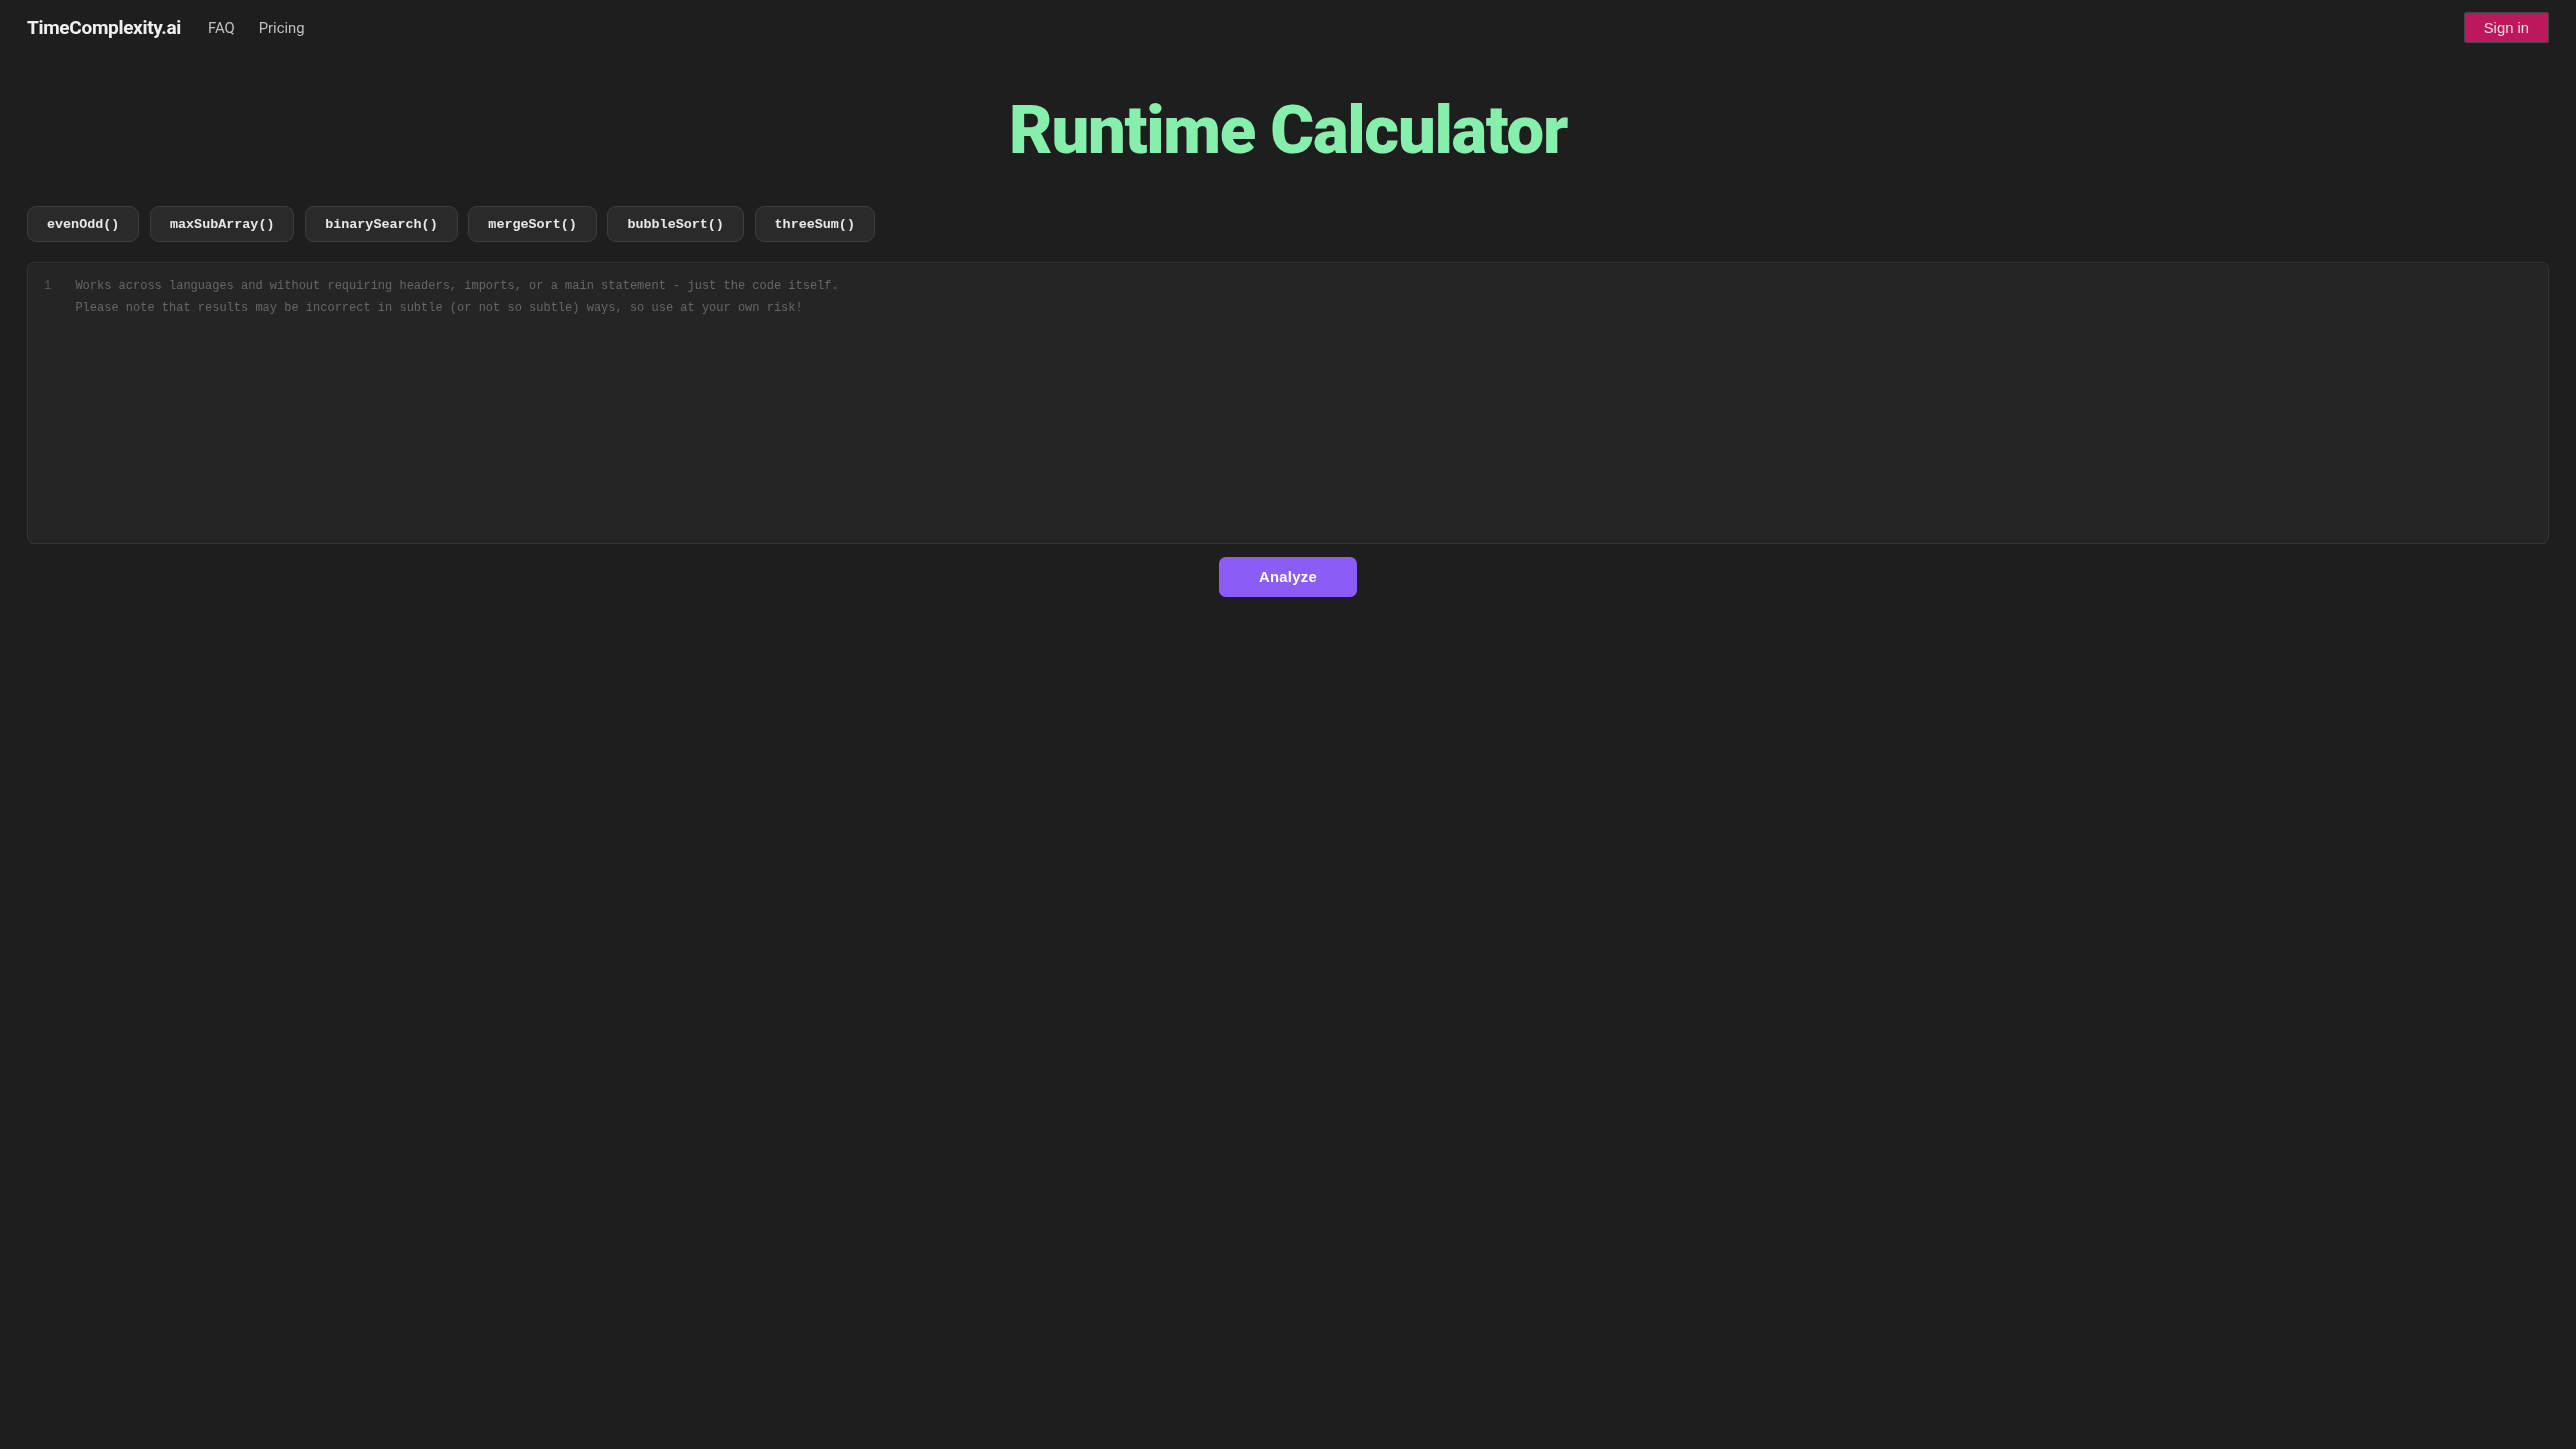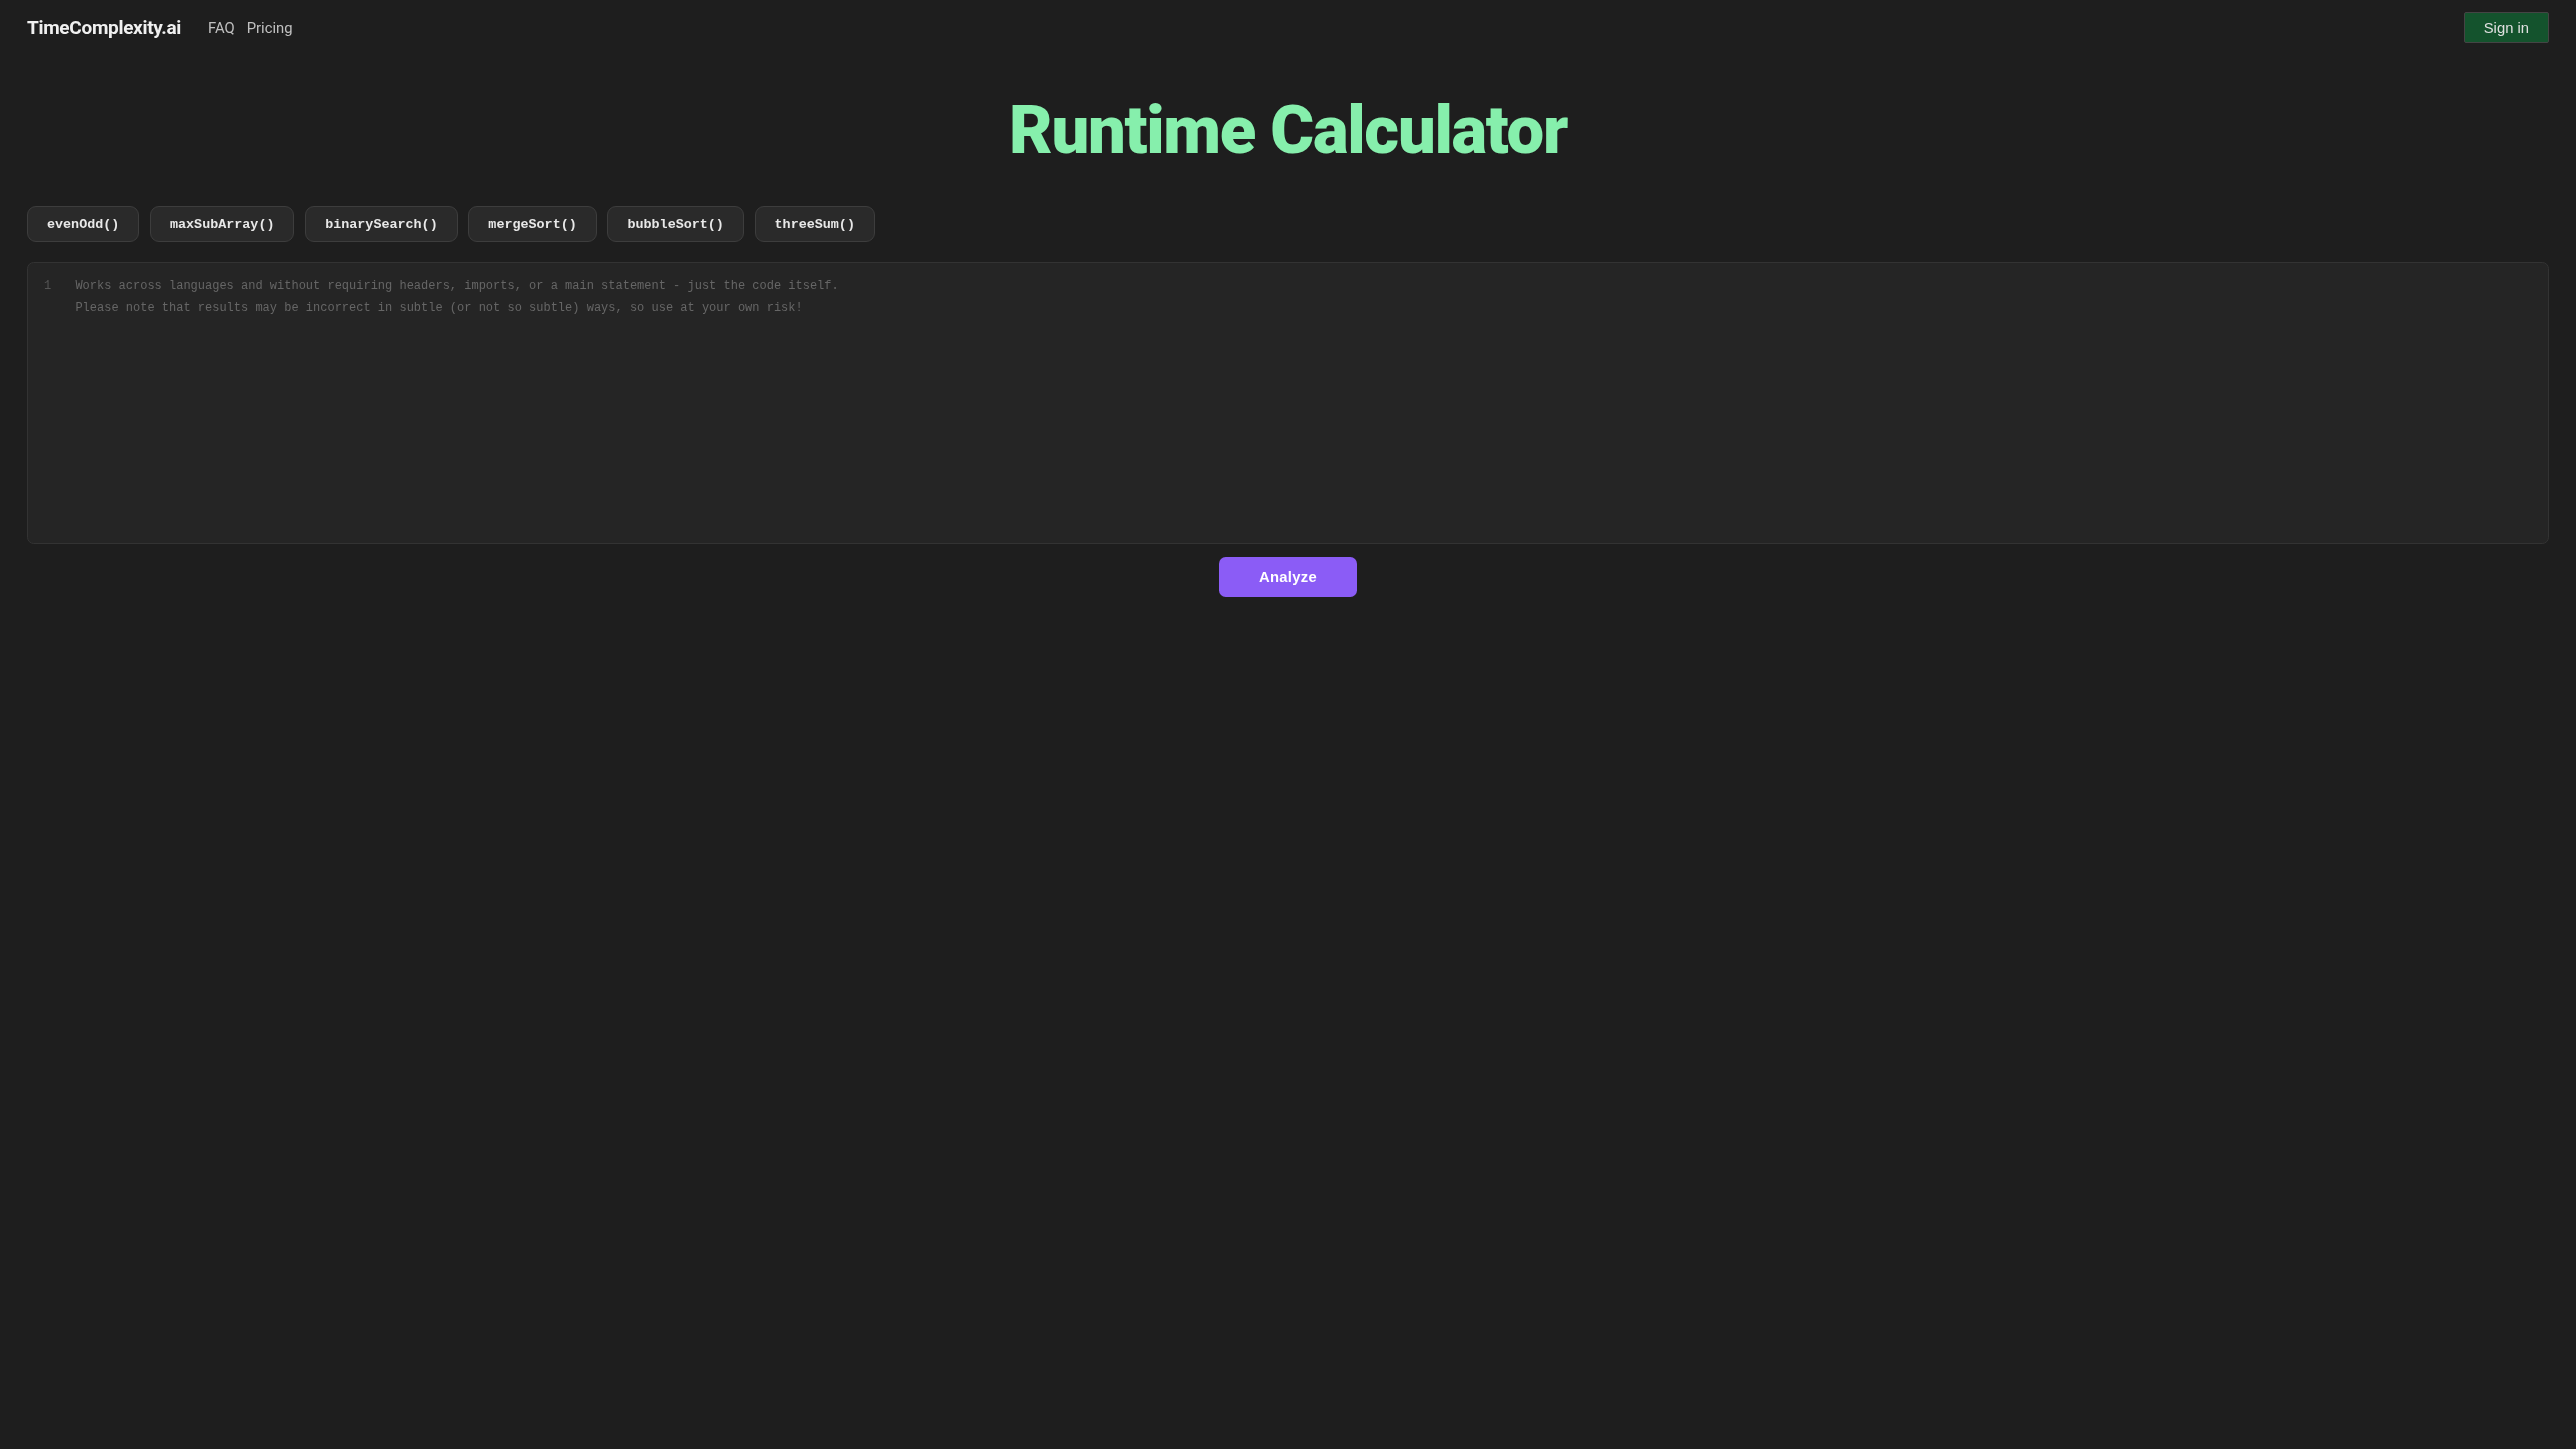--- a/index.html
+++ b/index.html
@@ -29,35 +29,35 @@
       font-weight: 700;
       color: #f0f0f0;
       letter-spacing: -0.3px;
       margin-right: 27px;
       white-space: nowrap;
     }
 
     .nav-links {
       display: flex;
       align-items: center;
-      gap: 12px;
+      gap: 24px;
       flex: 1;
     }
 
     .nav-link {
       font-size: 14.8px;
       color: #c0c0c0;
       cursor: pointer;
       text-decoration: none;
     }
 
     .sign-in-btn {
       font-size: 14.8px;
       color: #e0e0e0;
-      background: #14532d;
+      background: #be185d;
       border: 0.7px solid #444;
       border-radius: 2px;
       padding: 6.7px 19px;
       cursor: pointer;
     }
 
     
     .hero {
       text-align: center;
       padding: 40px 27px 27px;

